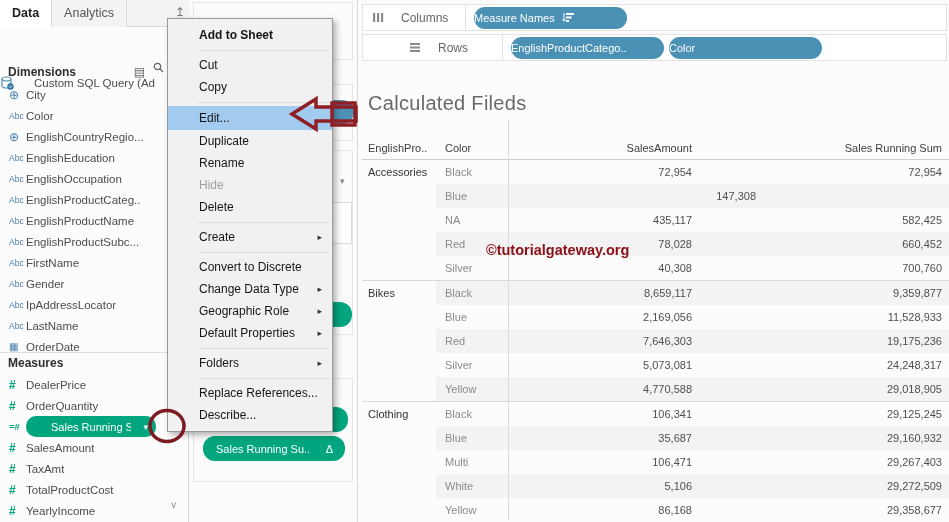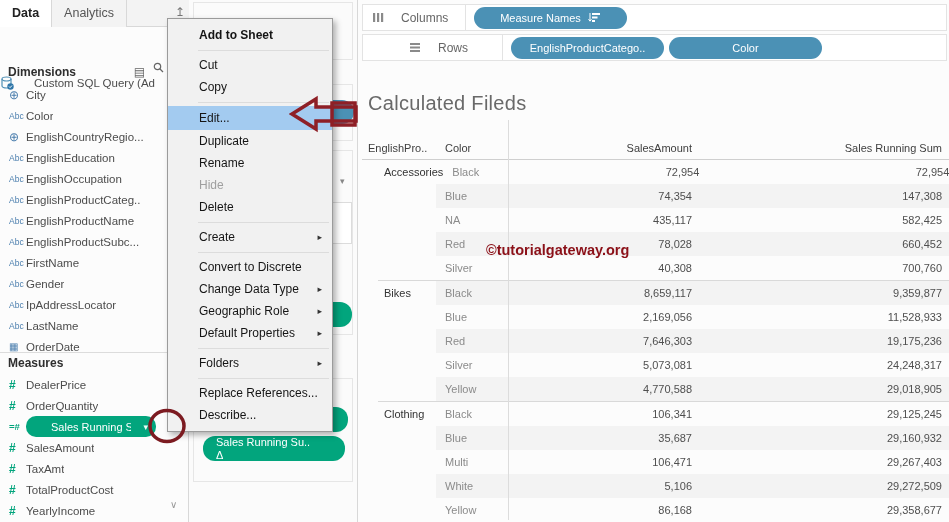--- a/index.html
+++ b/index.html
@@ -48,21 +48,21 @@
   .card.pages-box{top:2px;height:58px;}
   .card.filters-box{top:84px;height:57px;}
   .card.marks-box{top:150px;height:185px;}
   .card.mv-box{top:378px;height:104px;}
   .filter-pill{position:absolute;left:61px;top:100px;width:104px;height:24px;border-radius:12px;background:#4b91b5;}
   .marks-caret{position:absolute;left:151px;top:176px;font-size:9px;color:#888;}
   .marks-subbox{position:absolute;left:57px;top:202px;width:106px;height:42px;background:#fff;border:1px solid #dcdcdc;}
   .gpill-arc1{position:absolute;left:66px;top:302px;width:97px;height:25px;border-radius:12px;background:#02a57d;}
   .gpill-arc2{position:absolute;left:39px;top:407px;width:120px;height:25px;border-radius:12px;background:#02a57d;}
   .mv-pill{position:absolute;left:14px;top:436px;width:142px;height:25px;border-radius:12px;background:#02a57d;
-           color:#fff;font-size:11px;display:flex;align-items:flex-start;padding:0 12px 0 13px;flex-direction:column;}
+           color:#fff;font-size:11px;display:flex;align-items:center;padding:0 12px 0 13px;}
   .mv-pill .lbl{flex:1;white-space:nowrap;overflow:hidden;}
   .mv-pill .delta{font-size:11px;}
 
   
   .menu{position:absolute;left:167px;top:18px;width:166px;background:#f1f1f1;border:1px solid #9b9b9b;
         box-shadow:3px 3px 6px rgba(0,0,0,.3);z-index:10;padding:5px 0;}
   .menu-item{height:22px;line-height:22px;padding-left:31px;font-size:12px;color:#151515;position:relative;
              white-space:nowrap;}
   .menu-item.bold{font-weight:bold;}
   .menu-item.disabled{color:#9f9f9f;}
@@ -71,29 +71,29 @@
   .subarrow{position:absolute;right:10px;top:0;font-size:9px;color:#333;}
 
   
   .shelf-row{position:absolute;left:362px;width:585px;height:27px;background:#fff;border:1px solid #e3e3e3;
              display:flex;align-items:center;z-index:2;}
   .shelf-row.r1{top:4px;} .shelf-row.r2{top:34px;padding-left:37px;}
   .shelf-label-box{width:103px;height:100%;border-right:1px solid #e3e3e3;display:flex;align-items:center;
                    gap:17px;padding-left:9px;color:#666;font-size:12px;}
   .pillrow{display:flex;gap:5px;padding-left:8px;}
   .pill-blue{width:153px;height:22px;border-radius:11px;background:#4b91b5;color:#fff;font-size:11px;
-             display:flex;align-items:center;justify-content:center;gap:7px;}
+             display:flex;align-items:center;justify-content:flex-start;gap:7px;}
   .sheet-title{position:absolute;left:368px;top:92px;font-size:20px;color:#696969;letter-spacing:.3px;z-index:2;}
 
   
   .xtable{position:absolute;left:362px;top:136px;width:587px;z-index:2;}
   .thead{display:flex;height:24px;align-items:center;border-bottom:1px solid #cfcfcf;font-size:11px;color:#3e3e3e;}
   .hcat{width:74px;padding-left:6px;} .hcolor{width:70px;padding-left:9px;}
   .hn1{width:186px;text-align:right;} .hn2{width:257px;text-align:right;padding-right:7px;}
-  .tgroup{border-bottom:1px solid #d9d9d9;margin-left:16px;}
+  .tgroup{border-bottom:1px solid #d9d9d9;}
   .trow{display:flex;height:24px;align-items:center;font-size:11px;}
   .tcat{width:74px;padding-left:6px;color:#333;}
   .trest{display:flex;flex:1;height:100%;align-items:center;}
   .trest.band{background:#f3f3f3;}
   .tcolor{width:70px;padding-left:9px;color:#8b8b8b;}
   .tnum{color:#4f4f4f;text-align:right;}
   .n1{width:186px;} .n2{width:257px;padding-right:7px;}
   .vdiv{position:absolute;left:508px;top:120px;width:1px;height:400px;background:#dcdcdc;z-index:3;}
 
   .watermark{position:absolute;left:486px;top:242px;font-size:14.5px;font-weight:bold;color:#8b1018;z-index:5;}
@@ -305,21 +305,20 @@
             <div class="trest">
               <div class="tcolor">Black</div>
               <div class="tnum n1">72,954</div>
               <div class="tnum n2">72,954</div>
             </div>
           </div>
           <div class="trow">
             <div class="tcat"></div>
             <div class="trest band">
               <div class="tcolor">Blue</div>
-              <div class="tnum n1">74,354</div>
               <div class="tnum n2">147,308</div>
             </div>
           </div>
           <div class="trow">
             <div class="tcat"></div>
             <div class="trest">
               <div class="tcolor">NA</div>
               <div class="tnum n1">435,117</div>
               <div class="tnum n2">582,425</div>
             </div>

